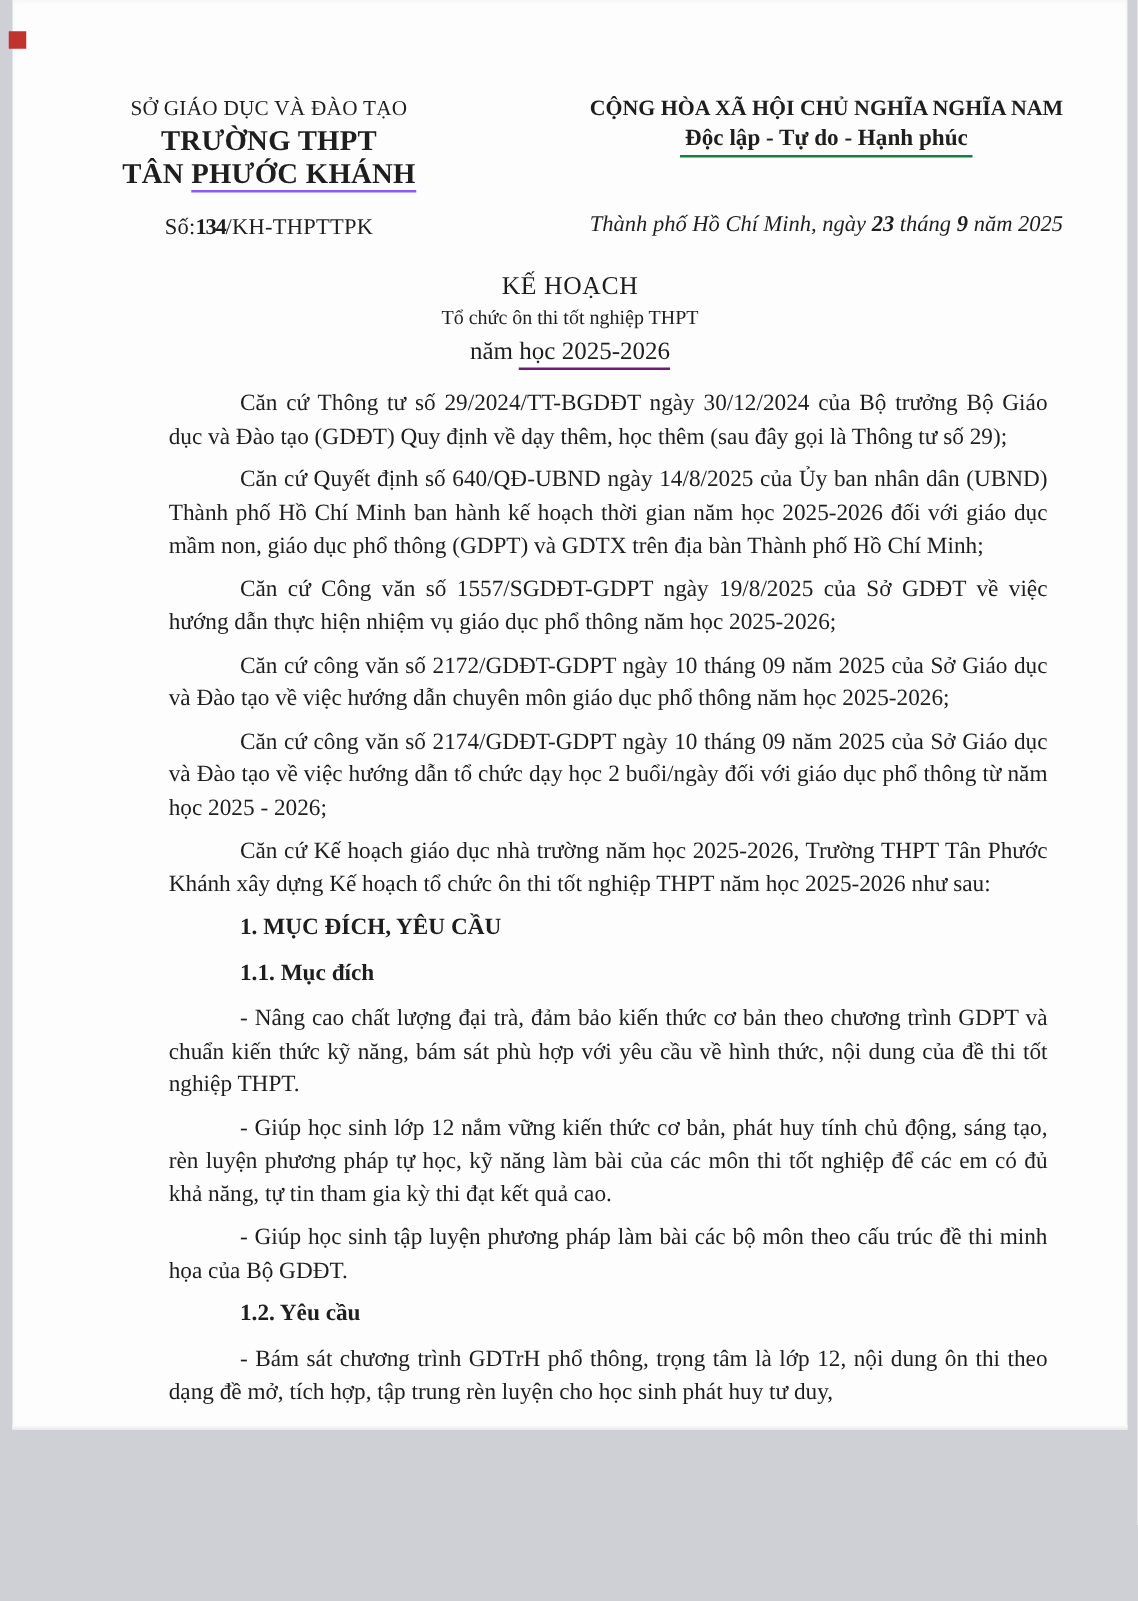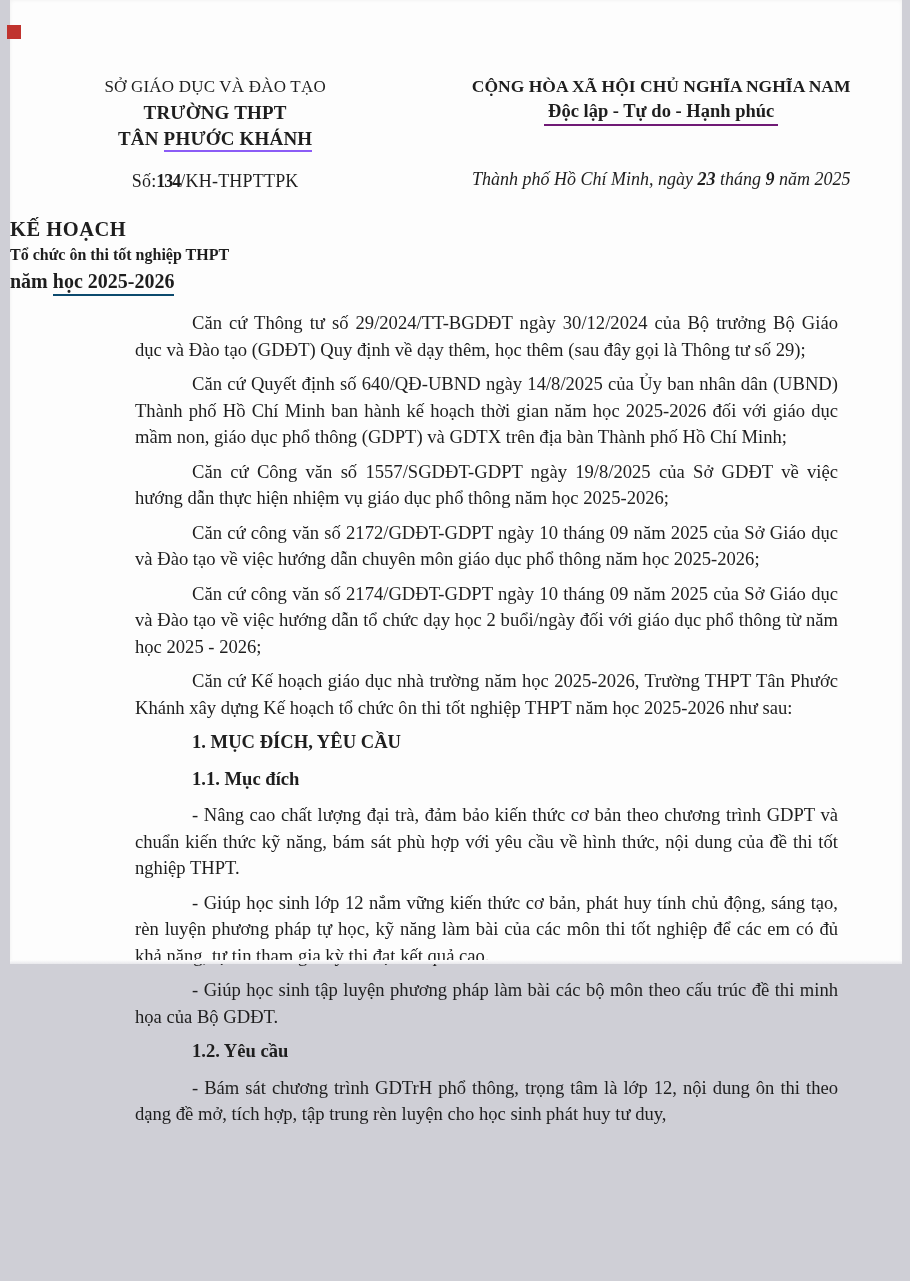--- a/index.html
+++ b/index.html
@@ -6,21 +6,21 @@
   body{
     width:910px;height:1281px;
     background:#cfcfd6;
     font-family:"Liberation Serif","DejaVu Serif",serif;
     position:relative;
     overflow:hidden;
   }
   .page{
     position:absolute;
     left:10px;top:0;
-    width:892px;height:964px;
+    width:892px;height:1144px;
     background:#fdfdfd;
     color:#1e1e1e;
     box-shadow:inset 0 0 4px rgba(0,0,0,0.06);
   }
   .red-marker{
     position:absolute;
     left:-3px;top:25px;
     width:14px;height:14px;
     background:#c0332e;
   }
@@ -29,21 +29,21 @@
     padding-top:74px;
   }
   .header-left{
     width:46%;
     text-align:center;
     line-height:26px;
     font-size:17px;
     letter-spacing:0.2px;
   }
   .header-left .org-line{font-size:17px;}
-  .header-left .school-line{font-weight:bold;font-size:19px;}
+  .header-left .school-line{font-weight:bold;font-size:23px;}
   .underline-part{
     border-bottom:2px solid #8b5cf6;
     padding-bottom:1px;
   }
   .doc-number{
     margin-top:16px;
     font-size:18px;
   }
   .doc-number .overwritten{
     font-weight:bold;
@@ -57,40 +57,41 @@
     font-weight:bold;
     font-size:17.5px;
     line-height:24px;
   }
   .motto{
     font-weight:bold;
     font-size:18.5px;
     margin-top:3px;
   }
   .motto span{
-    border-bottom:2px solid #701a75;
+    border-bottom:2px solid #15803d;
     padding:0 4px 3px 4px;
   }
   .date-line{
     margin-top:47px;
     font-style:italic;
     font-size:18px;
   }
   .date-line .overwritten{
     font-weight:bold;
   }
   .doc-title{
+    text-align:center;
     margin-top:22px;
-    font-weight:bold;
+    font-weight:normal;
     line-height:26px;
   }
   .doc-title .t1{font-size:20.5px;letter-spacing:0.5px;}
   .doc-title .t2{font-size:16px;}
   .doc-title .t3{font-size:20px;}
-  .doc-title .underline-part{border-bottom:2px solid #0c4a6e;padding-bottom:2px;}
+  .doc-title .underline-part{border-bottom:2px solid #701a75;padding-bottom:2px;}
   .body-text{
     margin:16px 64px 0 125px;
     font-size:18.6px;
     line-height:26.5px;
     text-align:justify;
   }
   .body-text p{
     margin:0 0 8px 0;
     text-indent:57px;
   }

